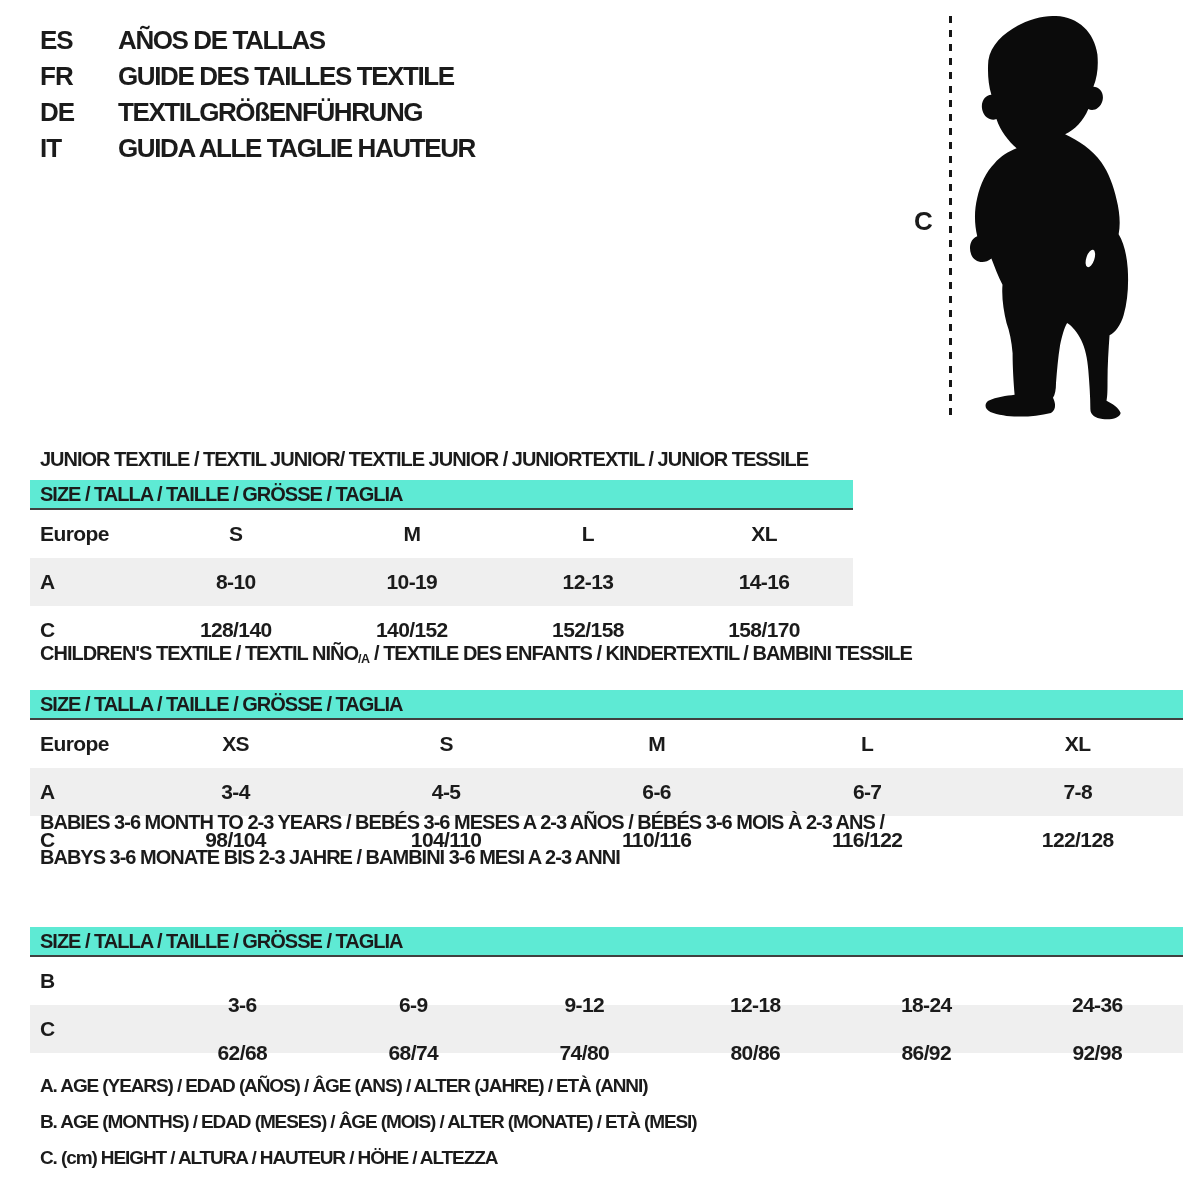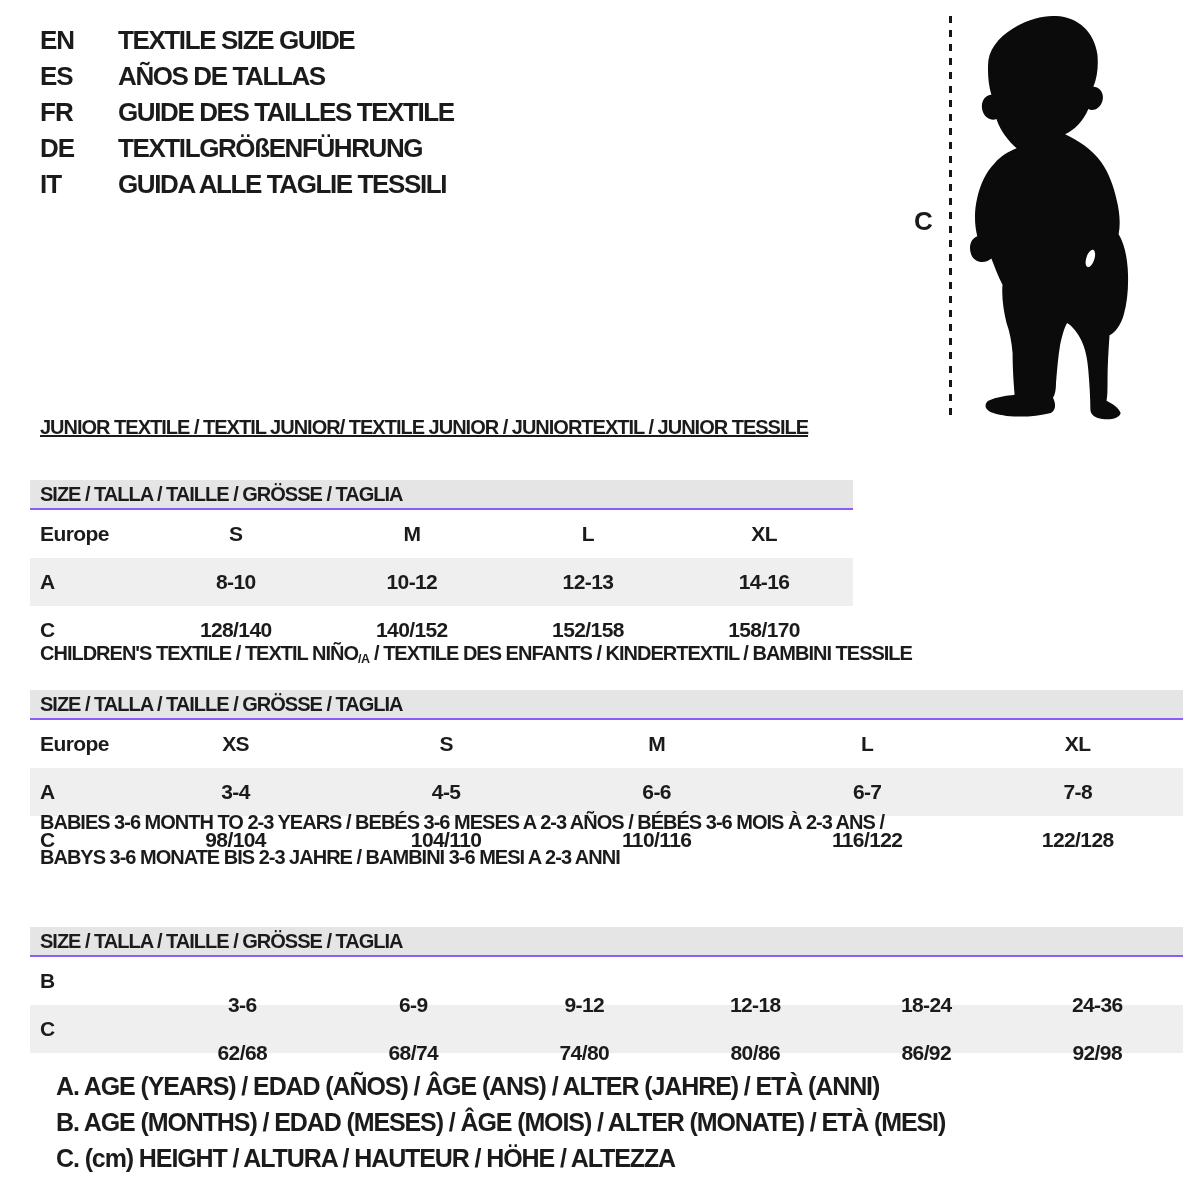--- a/index.html
+++ b/index.html
@@ -28,62 +28,58 @@
   .figure-svg { position:absolute; left:960px; top:12px; }
 
   
   .sec-title { position:absolute; left:40px; font-size:20px; letter-spacing:-1px; white-space:nowrap; }
   .sec-title .subsup { font-size:12.5px; position:relative; top:3px; letter-spacing:-0.5px; }
   .two-line { line-height:35px; }
 
   
   .sg-table { position:absolute; left:30px; }
   .band {
-    box-sizing:border-box; height:30px; background:#e5e5e5;
-    border-bottom:2px solid #8b5cf6;
+    box-sizing:border-box; height:30px; background:#5eead4;
+    border-bottom:2px solid #404040;
     display:flex; align-items:center; padding-left:10px;
     font-size:20px; letter-spacing:-1px;
   }
   .row { display:flex; height:48px; align-items:center; font-size:21px; letter-spacing:-0.6px; }
   .row-stripe { background:#efefef; }
   .lbl { padding-left:10px; box-sizing:border-box; white-space:nowrap; }
   .cell { text-align:center; white-space:nowrap; }
   .t1 .lbl { width:14.3%; } .t1 .cell { width:21.4%; }
   .t2 .lbl { width:8.7%; }  .t2 .cell { width:18.26%; }
   .t3 .lbl { width:11%; }   .t3 .cell { width:14.83%;margin-top:48px; }
 
   
   .legend { position:absolute; left:40px; top:1068px; }
-  .legend-line { height:36px; display:flex; align-items:center; font-size:25px; letter-spacing:-1.1px; white-space:nowrap;margin-left:16px; }
+  .legend-line { height:36px; display:flex; align-items:center; font-size:19px; letter-spacing:-1.1px; white-space:nowrap; }
 </style>
 </head>
 <body>
 
 <div class="canvas">
 
   <div class="langs">
     <div class="lang-row">
-      <span class="lang-code">EN</span>
-      <span class="lang-title">TEXTILE SIZE GUIDE</span>
-    </div>
-    <div class="lang-row">
       <span class="lang-code">ES</span>
       <span class="lang-title">AÑOS DE TALLAS</span>
     </div>
     <div class="lang-row">
       <span class="lang-code">FR</span>
       <span class="lang-title">GUIDE DES TAILLES TEXTILE</span>
     </div>
     <div class="lang-row">
       <span class="lang-code">DE</span>
       <span class="lang-title">TEXTILGRÖßENFÜHRUNG</span>
     </div>
     <div class="lang-row">
       <span class="lang-code">IT</span>
-      <span class="lang-title">GUIDA ALLE TAGLIE TESSILI</span>
+      <span class="lang-title">GUIDA ALLE TAGLIE HAUTEUR</span>
     </div>
   </div>
 
   <div class="dash-line"></div>
   <div class="c-label">C</div>
   <svg class="figure-svg" width="188" height="408" viewBox="0 0 186 404" xmlns="http://www.w3.org/2000/svg">
     <path fill="#0b0b0b" d="M95,4
       C117,5 133,20 136,42 C137,54 136,64 132,74
       C138,74 143,80 141,88 C139,96 131,99 127,96
       C122,108 113,117 104,121 C117,127 131,136 140,149
@@ -100,36 +96,36 @@
       C53,367 52,352 52,338 C51,326 49,316 46,308
       C43,296 41,282 42,270 C38,262 34,252 31,244
       C24,250 14,248 11,240 C8,232 11,224 17,222
       C14,210 14,196 17,184 C20,170 26,158 34,150
       C40,143 48,138 56,135 C48,128 40,118 36,106
       C31,108 24,105 22,97 C20,89 25,82 31,82
       C28,72 27,60 28,48 C32,20 73,2 95,4 Z"></path>
     <ellipse cx="129" cy="244" rx="4" ry="9" fill="#ffffff" transform="rotate(18 129 244)"></ellipse>
   </svg>
 
-  <div class="sec-title" style="top:416px;text-decoration:underline;">JUNIOR TEXTILE / TEXTIL JUNIOR/ TEXTILE JUNIOR / JUNIORTEXTIL / JUNIOR TESSILE</div>
+  <div class="sec-title" style="top:448px;">JUNIOR TEXTILE / TEXTIL JUNIOR/ TEXTILE JUNIOR / JUNIORTEXTIL / JUNIOR TESSILE</div>
   <div class="sg-table t1" style="top:480px; width:823px;">
     <div class="band">
       <span>SIZE / TALLA / TAILLE / GRÖSSE / TAGLIA</span>
     </div>
     <div class="row">
       <span class="lbl">Europe</span>
       <span class="cell">S</span>
       <span class="cell">M</span>
       <span class="cell">L</span>
       <span class="cell">XL</span>
     </div>
     <div class="row row-stripe">
       <span class="lbl">A</span>
       <span class="cell">8-10</span>
-      <span class="cell">10-12</span>
+      <span class="cell">10-19</span>
       <span class="cell">12-13</span>
       <span class="cell">14-16</span>
     </div>
     <div class="row">
       <span class="lbl">C</span>
       <span class="cell">128/140</span>
       <span class="cell">140/152</span>
       <span class="cell">152/158</span>
       <span class="cell">158/170</span>
     </div>

